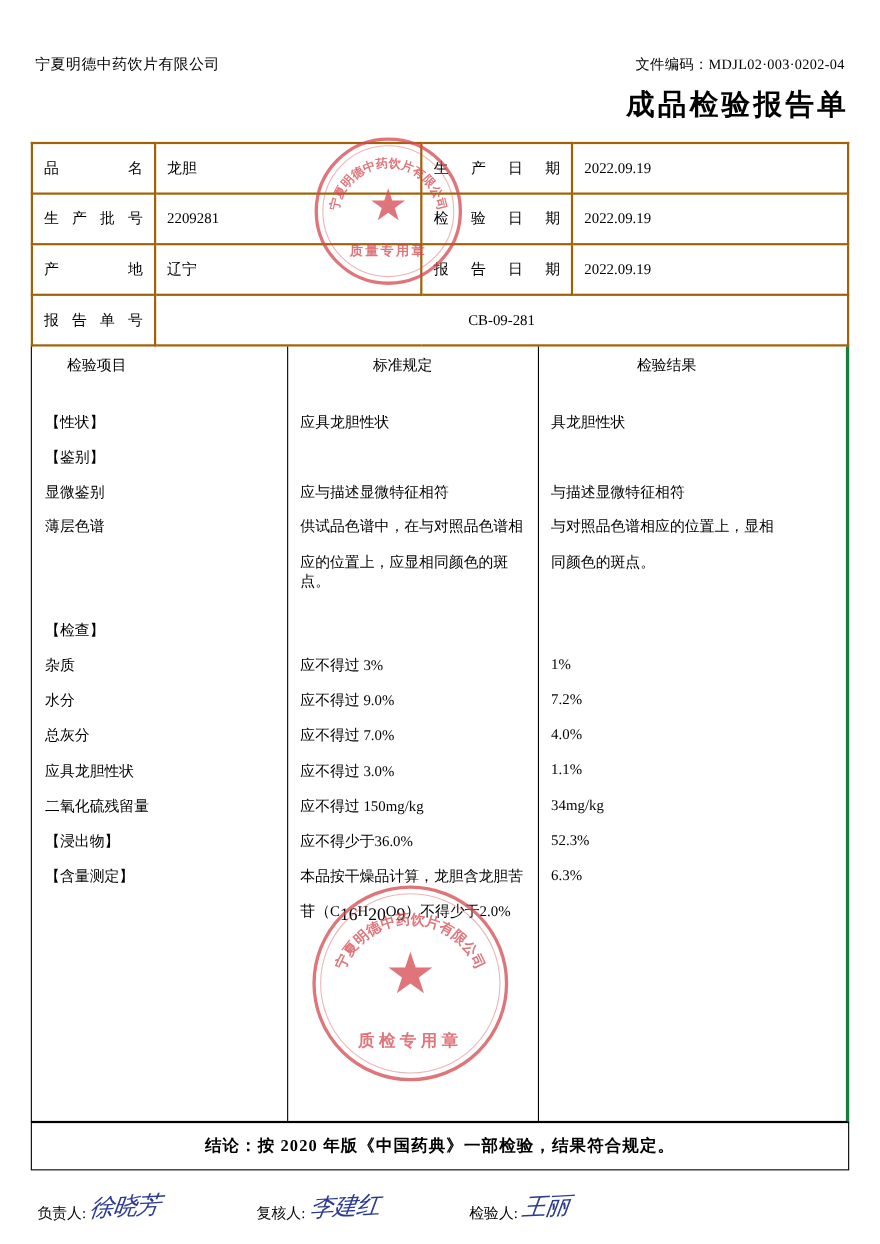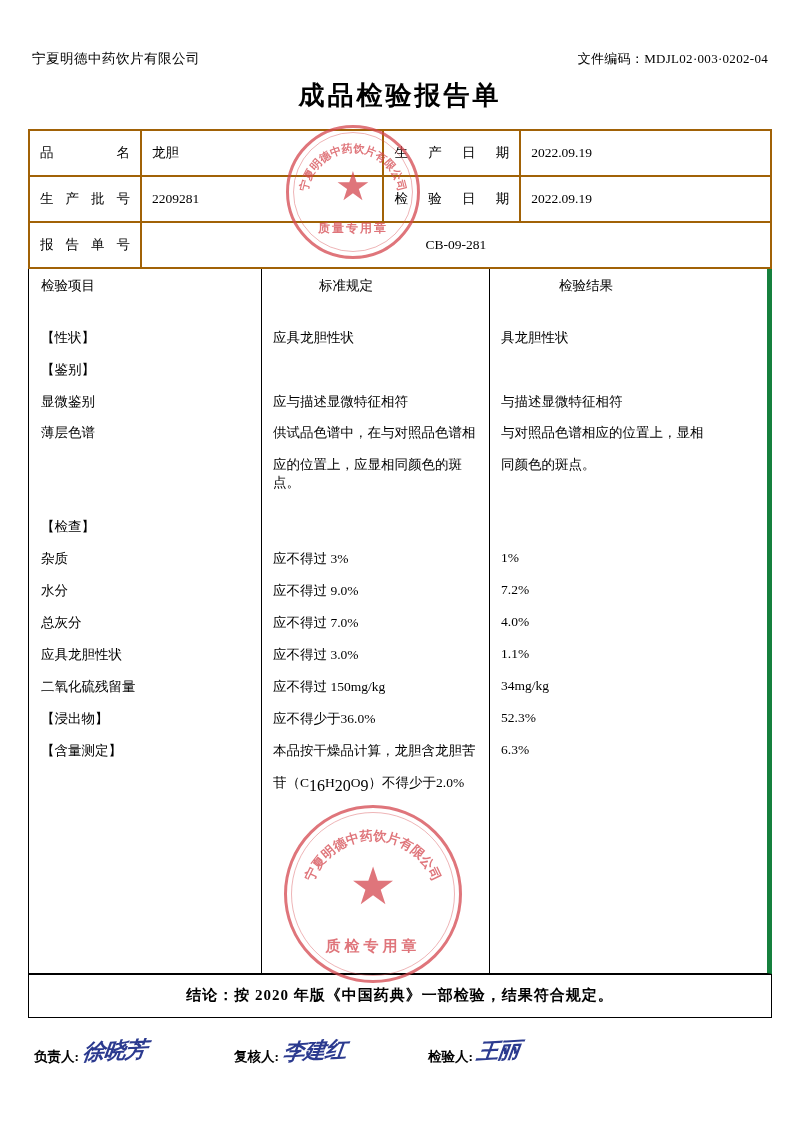--- a/index.html
+++ b/index.html
@@ -28,21 +28,21 @@
     display: flex;
     justify-content: space-between;
     align-items: baseline;
     font-size: 13.5px;
     padding: 0 4px;
     margin-bottom: 6px;
   }
   .company-name { letter-spacing: 0.5px; }
   .doc-code { letter-spacing: 0.3px; font-size: 13px; }
   .title {
-    text-align: center;
+    text-align: right;
     font-size: 26px;
     font-weight: bold;
     letter-spacing: 3px;
     margin: 10px 0 16px 0;
   }
   
   table.doc {
     width: 100%;
     border-collapse: collapse;
     table-layout: fixed;
@@ -70,24 +70,25 @@
     padding-left: 14px;
     padding-right: 14px;
     white-space: nowrap;
   }
   .val-date { width: 220px; }
   td.center { text-align: center; }
   
   .body-area {
     position: relative;
     border-left: 1px solid #000;
-    border-right: 5px solid #15803d;
+    border-right: 3px solid #15803d;
     border-bottom: 1px solid #000;
     height: 705px;
     box-sizing: border-box;
+    padding-left: 20px;
   }
   .body-head {
     position: relative;
     height: 34px;
     border-bottom: none;
   }
   .body-head .h {
     position: absolute;
     top: 8px;
     font-size: 13.5px;
@@ -121,21 +122,21 @@
     letter-spacing: 1px;
   }
   
   .sigrow {
     display: flex;
     margin-top: 18px;
     padding: 0 6px;
     font-size: 13.5px;
     align-items: flex-end;
   }
-  .sigblock { display: flex; align-items: flex-end; font-weight: bold; }
+  .sigblock { display: flex; align-items: flex-end; }
   .sig-label { white-space: nowrap; }
   .sig-name {
     font-family: "Liberation Serif", serif;
     font-style: italic;
     color: #2b3a8f;
     font-size: 22px;
     margin-left: 4px;
     transform: skewX(-10deg) rotate(-3deg);
     letter-spacing: -1px;
     white-space: nowrap;
@@ -209,20 +210,26 @@
         <td class="lbl2">生产日期</td>
         <td class="val-date">2022.09.19</td>
       </tr>
       <tr>
         <td class="lbl">生产批号</td>
         <td class="val-name">2209281</td>
         <td class="lbl2">检验日期</td>
         <td class="val-date">2022.09.19</td>
       </tr>
       <tr>
+        <td class="lbl">产　　地</td>
+        <td class="val-name">辽宁</td>
+        <td class="lbl2">报告日期</td>
+        <td class="val-date">2022.09.19</td>
+      </tr>
+      <tr>
         <td class="lbl">报告单号</td>
         <td class="center" colspan="3">CB-09-281</td>
       </tr>
     </tbody>
   </table>
 
   <div class="body-area">
     <div class="vline1"></div>
     <div class="vline2"></div>
 

